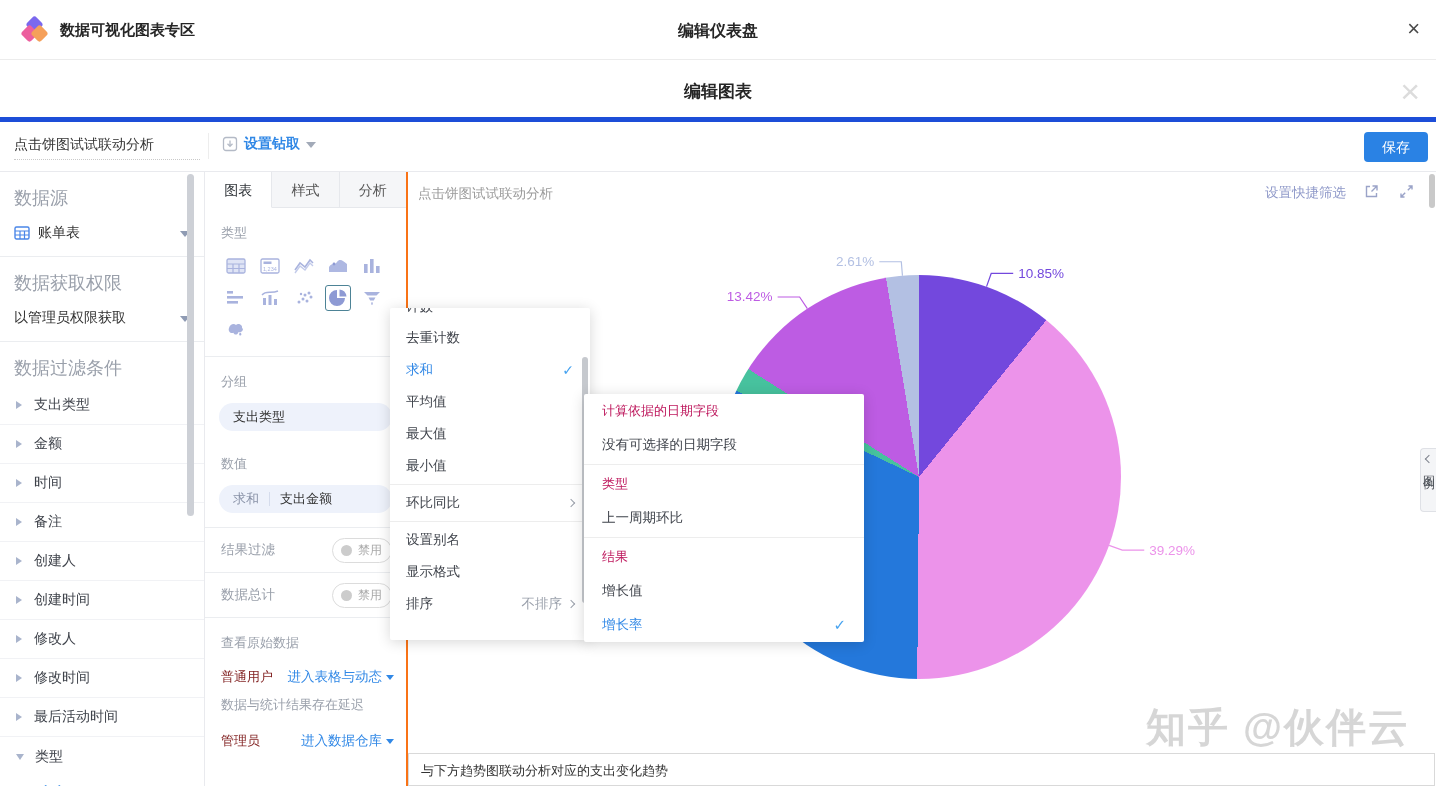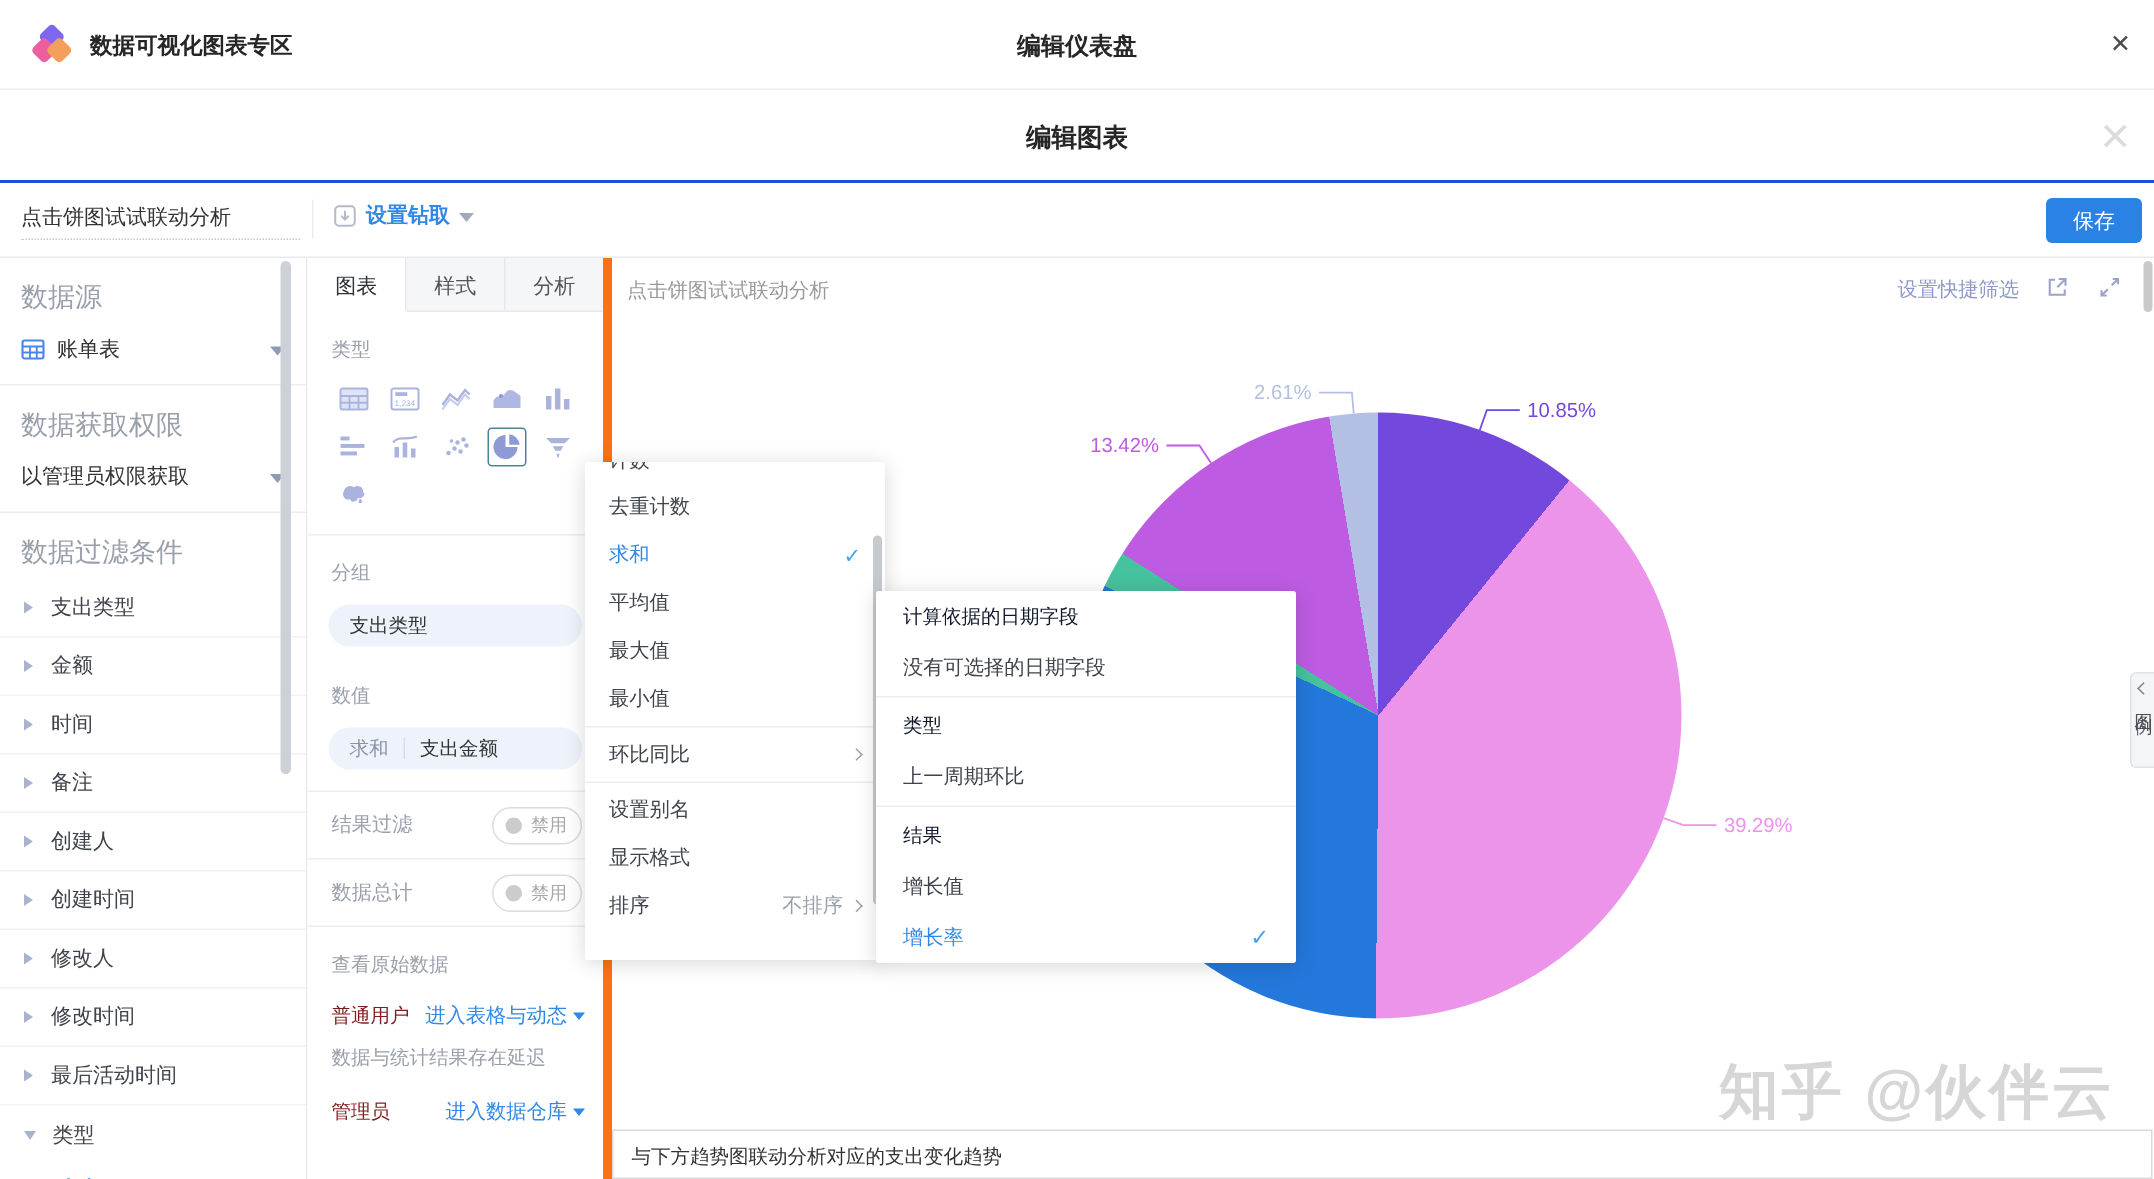--- a/index.html
+++ b/index.html
@@ -12,21 +12,21 @@
   .logo { position:absolute; left:22px; top:17px; width:26px; height:26px; }
   .logo i { position:absolute; width:13px; height:13px; border-radius:3px; transform:rotate(45deg); }
   .logo .l1 { left:6px; top:1px; background:#7b68ee; }
   .logo .l2 { left:1px; top:10px; background:#ec5f9e; }
   .logo .l3 { left:11px; top:10px; background:#f5a05a; }
   .hdr1-title { position:absolute; left:60px; top:21px; font-size:15px; font-weight:bold; color:#262626; }
   .hdr-center { position:absolute; left:0; right:0; text-align:center; font-weight:bold; color:#262626; }
   .hdr1 .hdr-center { top:21px; font-size:16px; }
   .close-x { position:absolute; right:16px; top:18px; font-size:22px; color:#4a4a4a; line-height:22px; cursor:pointer; }
   .hdr2 { position:absolute; left:0; top:60px; width:1436px; height:62px; background:#fff;
-    border-bottom:2px solid #1d4ed8; }
+    border-bottom:5px solid #1d4ed8; }
   .hdr2 .hdr-center { top:20px; font-size:17px; }
   .close-x2 { position:absolute; right:16px; top:15px; font-size:34px; color:#dcdcdc; line-height:32px; cursor:pointer; }
 
   
   .toolbar { position:absolute; left:0; top:122px; width:1436px; height:50px; background:#fff;
     border-bottom:1px solid #e9eaee; }
   .title-input { position:absolute; left:14px; top:12px; width:186px; height:26px; font-size:14px;
     color:#333; border-bottom:1px dotted #c9c9c9; padding-top:2px; }
   .tb-divider { position:absolute; left:208px; top:11px; width:1px; height:26px; background:#ededed; }
   .drill { position:absolute; left:222px; top:13px; display:flex; align-items:center; gap:6px; cursor:pointer; }
@@ -54,21 +54,21 @@
   .sub-row { height:34px; display:flex; align-items:center; padding:0 16px 0 18px; cursor:pointer; }
   .dot { width:8px; height:8px; border-radius:50%; background:#d2dbec; margin-right:13px; }
   .sub-row .txt { font-size:14px; color:#3f434b; flex:1; }
   .sub-row.sel .txt { color:#3188e6; font-weight:bold; }
   .check { color:#45a2f0; font-size:15px; }
   .sb-scroll { position:absolute; left:187px; top:174px; width:7px; height:342px;
     background:#cdd0d6; border-radius:4px; }
 
   
   .cfg { position:absolute; left:205px; top:172px; width:203px; bottom:0; background:#fff;
-    border-right:6px solid #f97316; overflow:hidden; }
+    border-right:2px solid #f97316; overflow:hidden; }
   .tabs { display:flex; height:36px; border-bottom:1px solid #e6e8ec; background:#f5f6f8; }
   .tab { flex:1; text-align:center; line-height:36px; font-size:14px; color:#555;
     border-right:1px solid #e6e8ec; cursor:pointer; }
   .tab:last-child { border-right:none; }
   .tab.active { background:#fff; color:#2f3338; border-bottom:1px solid #fff; margin-bottom:-1px; }
   .cfg-label { font-size:13px; color:#9aa0ab; padding:16px 16px 8px 16px; }
   .icon-grid { display:grid; grid-template-columns:repeat(5,34px); grid-auto-rows:32px;
     padding:0 10px 0 14px; align-items:center; justify-items:center; }
   .ct-icon { width:26px; height:26px; display:flex; align-items:center; justify-content:center; cursor:pointer; }
   .ct-icon.selected { border:1px solid #4d8396; border-radius:3px; }
@@ -129,21 +129,21 @@
   .chev-r { width:6px; height:6px; border-top:1.5px solid #9aa0ab; border-right:1.5px solid #9aa0ab;
     transform:rotate(45deg); }
   .m-div { height:1px; background:#ededed; margin:2px 0; }
   .menu-scroll { position:absolute; right:2px; top:49px; width:6px; height:246px;
     background:#c6c9ce; border-radius:3px; }
 
   .submenu { position:absolute; left:584px; top:394px; width:280px; background:#fff; z-index:55;
     box-shadow:0 2px 14px rgba(0,0,0,.16); border-radius:2px; }
   .smi { height:34px; display:flex; align-items:center; padding:0 18px; font-size:13.5px;
     color:#3f434b; cursor:pointer; }
-  .smi.hdr { color:#0f172a; font-size:13px; cursor:default; }
+  .smi.hdr { color:#be185d; font-size:13px; cursor:default; }
   .smi.sel { color:#3188e6; }
   .smi .grow { flex:1; }
 
   svg { display:block; }
 </style>
 </head>
 <body>
 
 <div class="hdr1">
   <div class="logo">

